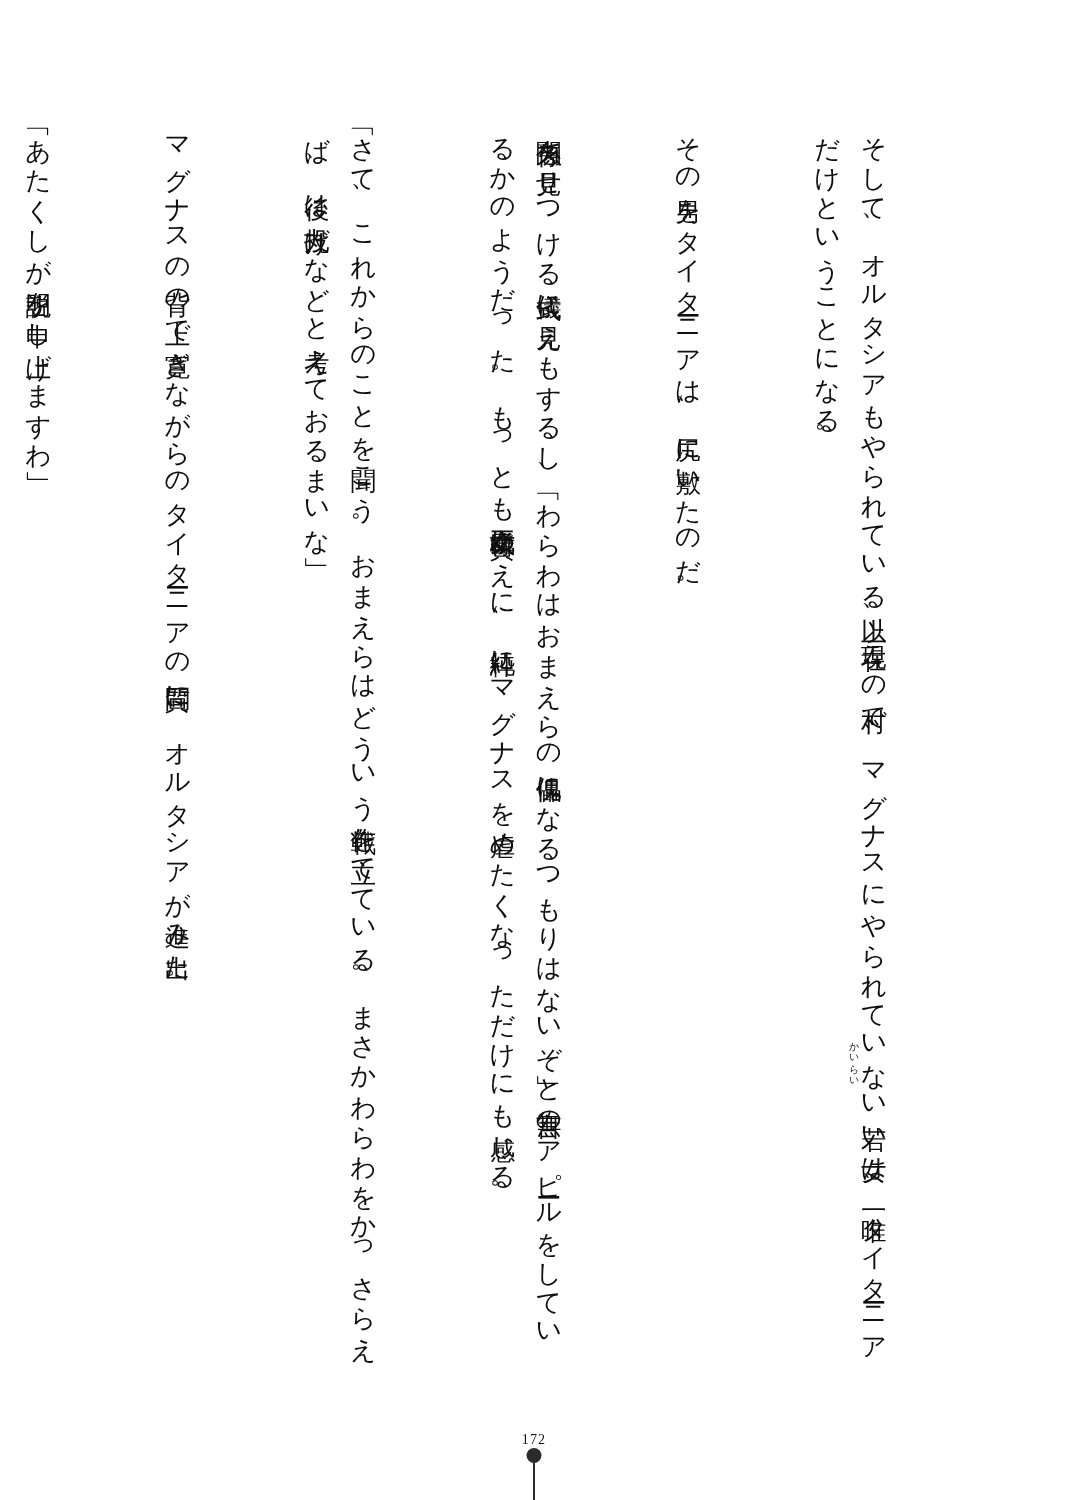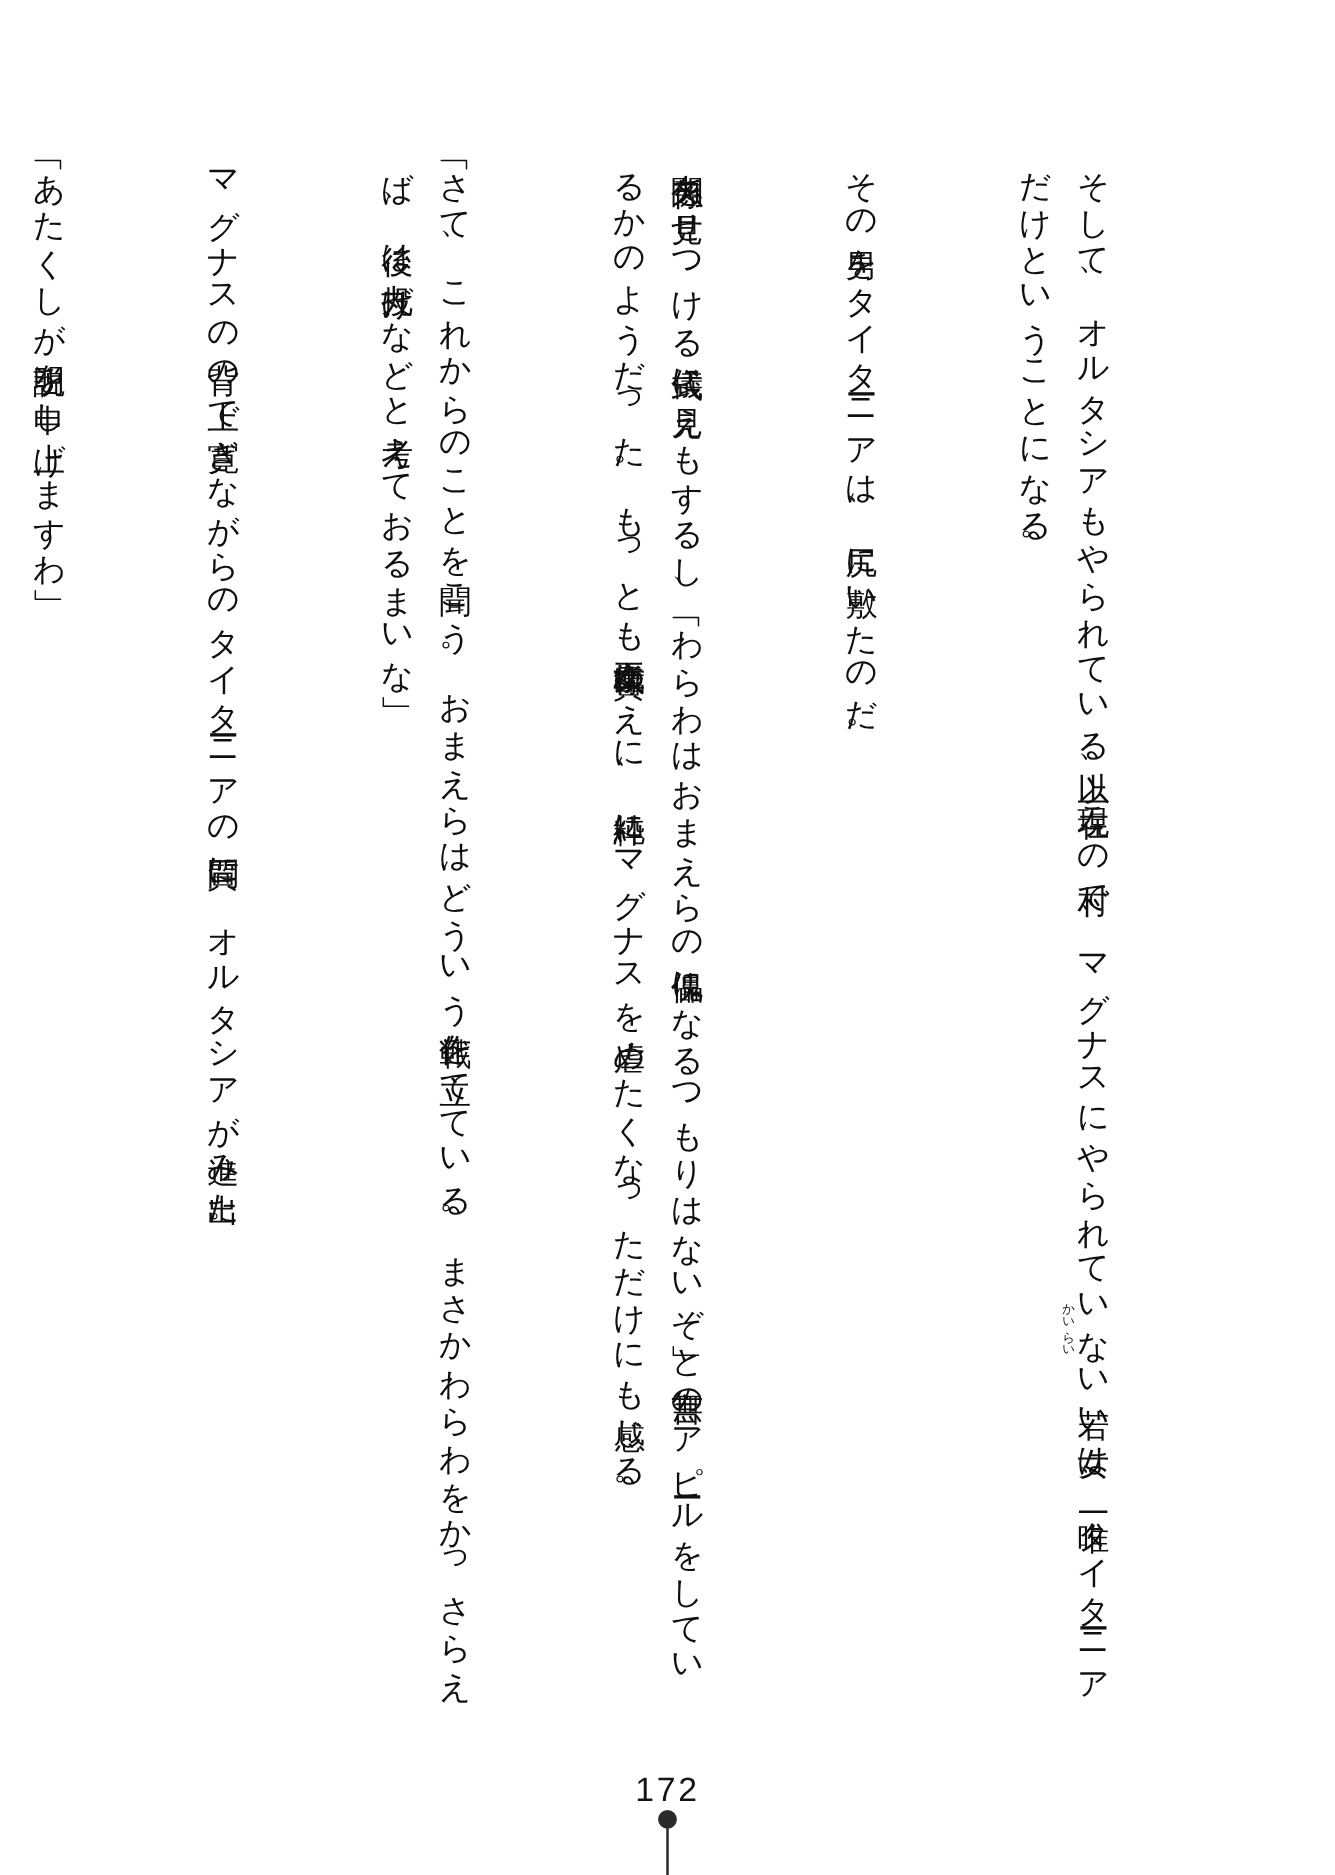--- a/index.html
+++ b/index.html
@@ -46,23 +46,23 @@
     color: #111;
   }
 
   
   .folio {
     position: absolute;
     left: 0;
     right: 0;
     bottom: 52px;
     text-align: center;
-    font-size: 27px;
+    font-size: 14px;
     color: #141414;
-    font-family: Liberation Sans, sans-serif;
+    font-family: Liberation Serif, serif;
     letter-spacing: 0.08em;
   }
 
   
   .footer-mark {
     position: absolute;
     left: 50%;
     bottom: 0px;
     transform: translateX(-50%);
     width: 26px;

